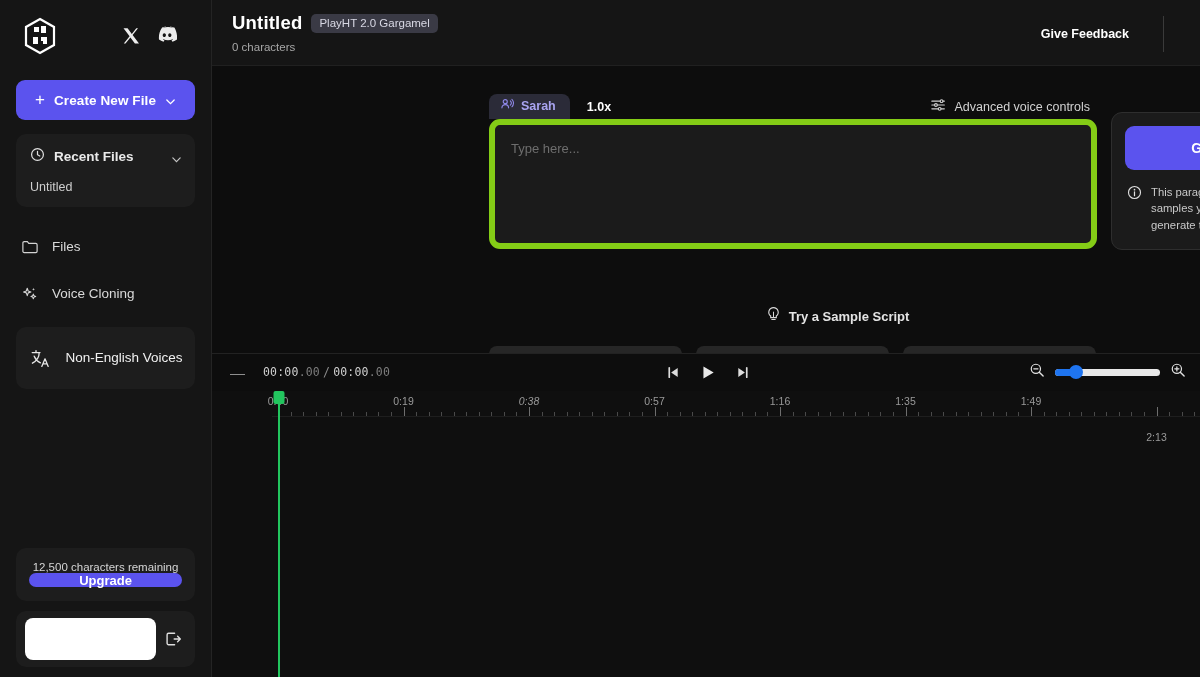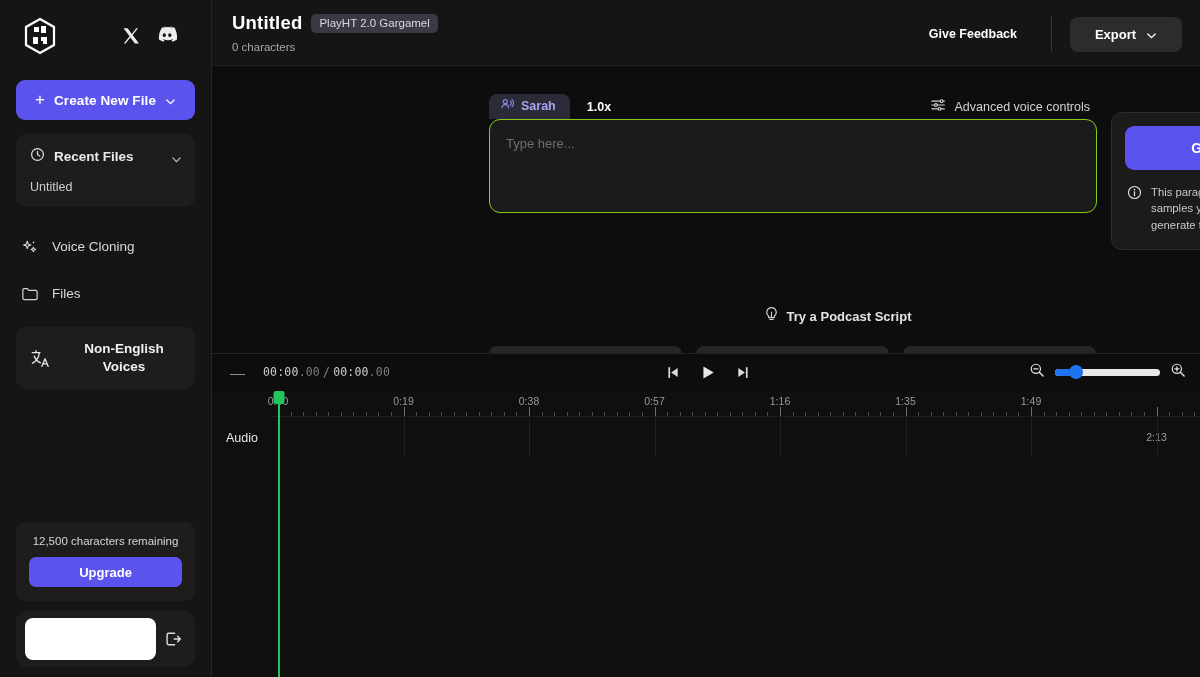--- a/index.html
+++ b/index.html
@@ -68,34 +68,34 @@
 
   .nonenglish {
     margin: 10px 16px 0 16px;
     background: #1d1d1d; border-radius: 10px;
     display: flex; align-items: center; gap: 12px;
     padding: 14px 10px; cursor: pointer;
     height: 62px;
   }
   .nonenglish .ic { width: 21px; height: 21px; flex: 0 0 21px; margin-left: 4px;}
   .nonenglish .lbl {
-    font-size: 13.5px; font-weight: 700; color: #f0f0f0;
+    font-size: 13.5px; font-weight: 400; color: #f0f0f0;
     line-height: 1.35; text-align: center; flex: 1;
   }
 
   .upgrade-card {
     margin: auto 16px 10px 16px;
     background: #1d1d1d; border-radius: 10px;
     padding: 13px 13px 14px 13px;
   }
   .upgrade-card .chars {
-    font-size: 11.5px; color: #d6d6d6; text-align: center; margin-bottom: 10px;
+    font-size: 11.5px; color: #d6d6d6; text-align: center; 
   }
   .upgrade-btn {
-    height: 30px; border-radius: 7px; background: #5b53ee;
+    height: 14px; border-radius: 7px; background: #5b53ee;
     display: flex; align-items: center; justify-content: center;
     color: #fff; font-size: 13px; font-weight: 700; cursor: pointer;
   }
   .user-card {
     margin: 0 16px 10px 16px;
     background: #1d1d1d; border-radius: 10px;
     padding: 8px 9px; display: flex; align-items: center; gap: 6px;
     height: 56px;
   }
   .user-skeleton {
@@ -155,22 +155,22 @@
     padding: 4px 14px 5px 11px; height: 25px;
     cursor: pointer;
   }
   .voice-tab .nm { font-size: 12.5px; font-weight: 700; color: #a9a4f0; }
   .speed { font-size: 12.5px; font-weight: 700; color: #fff; margin-left: 17px; cursor: pointer;}
   .adv-controls {
     margin-left: auto; display: flex; align-items: center; gap: 9px;
     font-size: 12.5px; color: #d2d2d2; cursor: pointer; padding-right: 7px;
   }
   .textarea-box {
-    background: #1b1b1b; border: 1px solid #84cc16;
-    border-radius: 11px; height: 94px;
+    background: #1b1b1b; border: 6px solid #84cc16;
+    border-radius: 11px; height: 130px;
     padding: 14px 16px;
   }
   .textarea-box .ph { color: #6e6e6e; font-size: 13px; }
 
   .gen-panel {
     width: 275px; flex: 0 0 275px;
     background: #1b1b1b; border: 1px solid #2e2e2e;
     border-radius: 11px; padding: 13px;
     margin-top: 18px;
   }
@@ -331,34 +331,34 @@
             </svg>
         </span>
       </div>
       <div class="recent-item">Untitled</div>
     </div>
 
     <nav class="nav">
       <div class="nav-item">
         <span class="ic">
           <svg viewBox="0 0 19 19" width="18" height="18">
+              <path d="M2 5.2a1.4 1.4 0 0 1 1.4-1.4h3.3l1.5 1.8h7.4a1.4 1.4 0 0 1 1.4 1.4v7a1.4 1.4 0 0 1-1.4 1.4H3.4A1.4 1.4 0 0 1 2 13.9z" fill="none" stroke="#d4d4d4" stroke-width="1.25"></path>
+            </svg>
+        </span>
+        <span>Files</span>
+      </div>
+      <div class="nav-item">
+        <span class="ic">
+          <svg viewBox="0 0 19 19" width="18" height="18">
             <path d="M6.6 3.4 L7.6 6.3 L10.5 7.3 L7.6 8.3 L6.6 11.2 L5.6 8.3 L2.7 7.3 L5.6 6.3 Z" fill="none" stroke="#d4d4d4" stroke-width="1.15" stroke-linejoin="round"></path>
             <path d="M13 9.6 L13.7 11.4 L15.5 12.1 L13.7 12.8 L13 14.6 L12.3 12.8 L10.5 12.1 L12.3 11.4 Z" fill="none" stroke="#d4d4d4" stroke-width="1.1" stroke-linejoin="round"></path>
             <path d="M13.2 3 L13.6 4.2 L14.8 4.6 L13.6 5 L13.2 6.2 L12.8 5 L11.6 4.6 L12.8 4.2 Z" fill="#d4d4d4"></path>
           </svg>
         </span>
         <span>Voice Cloning</span>
-      </div>
-      <div class="nav-item">
-        <span class="ic">
-          <svg viewBox="0 0 19 19" width="18" height="18">
-              <path d="M2 5.2a1.4 1.4 0 0 1 1.4-1.4h3.3l1.5 1.8h7.4a1.4 1.4 0 0 1 1.4 1.4v7a1.4 1.4 0 0 1-1.4 1.4H3.4A1.4 1.4 0 0 1 2 13.9z" fill="none" stroke="#d4d4d4" stroke-width="1.25"></path>
-            </svg>
-        </span>
-        <span>Files</span>
       </div>
     </nav>
 
     <div class="nonenglish">
       <span class="ic">
         <svg viewBox="0 0 21 21" width="21" height="21">
           <path d="M2.2 4.6 L10 4.6 M6 2.6 L6 4.6 M9.2 4.6 C9.2 9.2 6.6 13 2.4 15.2 M4.2 8.2 C5.4 11.2 7.8 13.6 10.4 14.8" fill="none" stroke="#e6e6e6" stroke-width="1.3" stroke-linecap="round"></path>
           <path d="M11.8 18.4 L15 10.8 L18.2 18.4 M13 15.8 L17 15.8" fill="none" stroke="#e6e6e6" stroke-width="1.3" stroke-linecap="round" stroke-linejoin="round"></path>
         </svg>
       </span>
@@ -389,28 +389,20 @@
       <div class="hdr-left">
         <div class="title-row">
           <span class="doc-title">Untitled</span>
           <span class="voice-badge">PlayHT 2.0 Gargamel</span>
         </div>
         <div class="char-count">0 characters</div>
       </div>
       <div class="hdr-right">
         <span class="feedback-link">Give Feedback</span>
         <div class="divider-v"></div>
-        <div class="export-btn">
-          <span>Export</span>
-          <span class="chev">
-            <svg viewBox="0 0 12 12" width="11" height="11">
-                <path d="M2 4.3 L6 8.3 L10 4.3" fill="none" stroke="#fff" stroke-width="1.4" stroke-linecap="round"></path>
-              </svg>
-          </span>
-        </div>
       </div>
     </header>
 
     <div class="workspace">
 
       <div class="editor-row">
         <div class="editor-col">
           <div class="editor-tabs">
             <div class="voice-tab">
               <span>
@@ -461,21 +453,21 @@
 
       <div class="samples">
         <div class="samples-title">
           <span>
             <svg viewBox="0 0 16 18" width="15" height="17">
               <path d="M8 1.6 A5 5 0 0 0 5 10.6 L5 12.3 L11 12.3 L11 10.6 A5 5 0 0 0 8 1.6 Z" fill="none" stroke="#d8d8d8" stroke-width="1.2"></path>
               <path d="M6.2 14.3 L9.8 14.3" stroke="#d8d8d8" stroke-width="1.2" stroke-linecap="round"></path>
               <path d="M8 6 L8 12" stroke="#d8d8d8" stroke-width="1.1"></path>
             </svg>
           </span>
-          <span>Try a Podcast Script</span>
+          <span>Try a Sample Script</span>
         </div>
         <div class="sample-grid">
           <div class="sample-btn">Customer Support</div>
           <div class="sample-btn">Children's Story</div>
           <div class="sample-btn">Podcast</div>
 
         </div>
       </div>
     </div>
 
@@ -527,21 +519,21 @@
           </span>
         </div>
       </div>
     </div>
 
     <div class="timeline">
       <div class="ruler">
         <div id="ruler-labels">
             <div class="lbl" style="left: 6px;">0:00</div>
             <div class="lbl" style="left: 131.5px;">0:19</div>
-            <div class="lbl" style="left: 257px;">0:38</div>
+            <div class="lbl" style="left: 257px; font-style: italic;">0:38</div>
             <div class="lbl" style="left: 382.5px;">0:57</div>
             <div class="lbl" style="left: 508px;">1:16</div>
             <div class="lbl" style="left: 633.5px;">1:35</div>
             <div class="lbl" style="left: 759px;">1:49</div>
             <div class="lbl" style="left: 884.5px; margin-top: 36px;">2:13</div>
           </div>
         <div class="ticks" id="ruler-ticks">
             <div class="tick major" style="left: 6px;"></div>
             <div class="tick major" style="left: 131.5px;"></div>
             <div class="tick major" style="left: 257px;"></div>
@@ -611,31 +603,19 @@
             <div class="tick minor" style="left: 821.75px;"></div>
             <div class="tick minor" style="left: 834.3px;"></div>
             <div class="tick minor" style="left: 846.85px;"></div>
             <div class="tick minor" style="left: 859.4px;"></div>
             <div class="tick minor" style="left: 871.95px;"></div>
             <div class="tick minor" style="left: 897.05px;"></div>
             <div class="tick minor" style="left: 909.6px;"></div>
             <div class="tick minor" style="left: 922.15px;"></div>
           </div>
       </div>
-      <div class="tracks">
-        <span class="track-label">Audio</span>
-        <div id="gridlines">
-            <div class="gridline" style="left: 191.5px;"></div>
-            <div class="gridline" style="left: 317px;"></div>
-            <div class="gridline" style="left: 442.5px;"></div>
-            <div class="gridline" style="left: 568px;"></div>
-            <div class="gridline" style="left: 693.5px;"></div>
-            <div class="gridline" style="left: 819px;"></div>
-            <div class="gridline" style="left: 944.5px;"></div>
-          </div>
-      </div>
       <div class="playhead" id="playhead" style="left: 66px;">
         <div class="handle"></div>
       </div>
     </div>
 
   </section>
 </div>
 
 </body></html>

